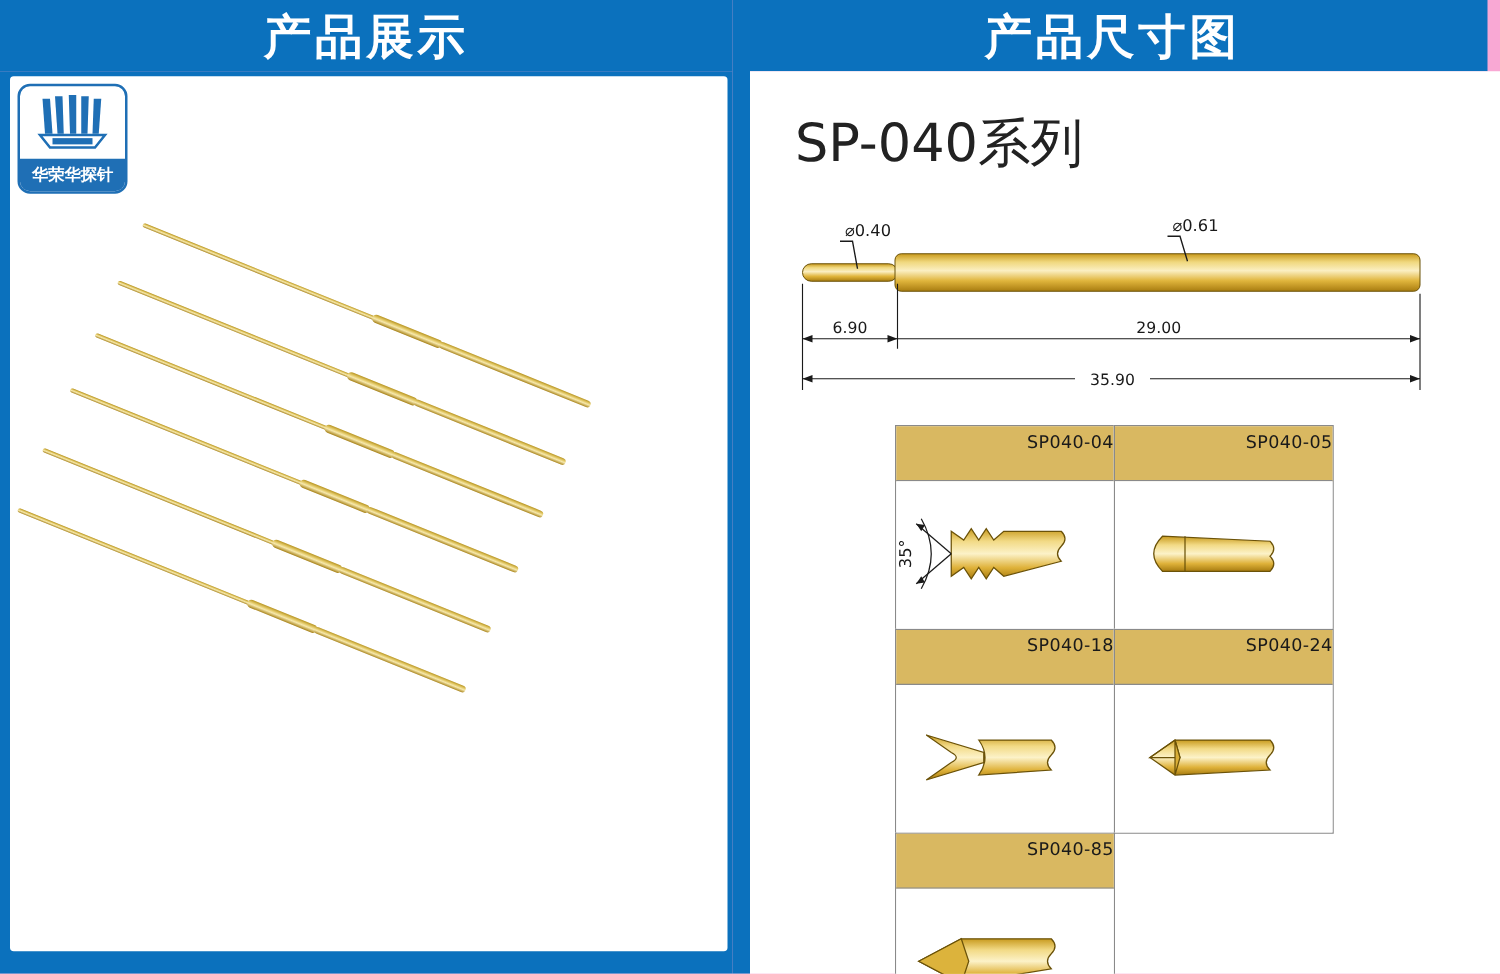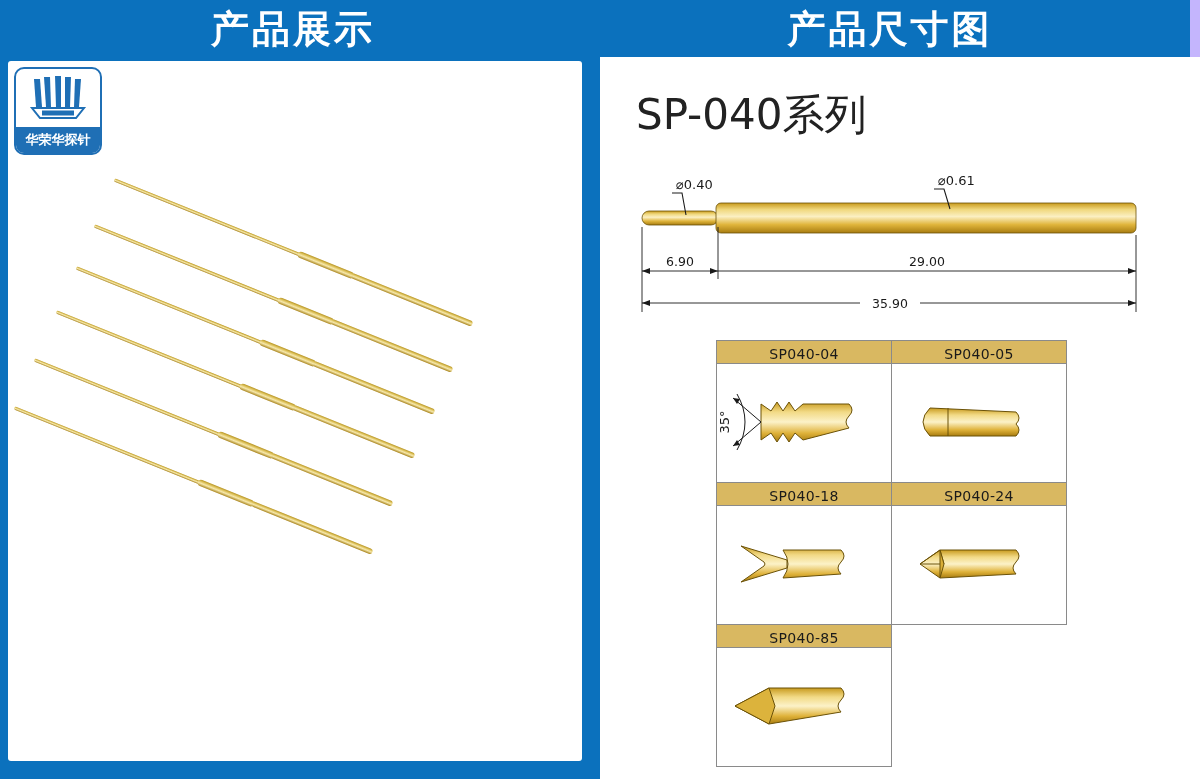--- a/index.html
+++ b/index.html
@@ -2,21 +2,21 @@
 <html><head>
 <meta charset="utf-8">
 <style>
   html,body{margin:0;padding:0;}
   body{
     width:1200px;height:779px;
     background:#ffffff;
     font-family:"Liberation Sans","DejaVu Sans",sans-serif;
     overflow:hidden;
   }
-  .page{position:relative;width:1200px;height:779px;background:#c4b5fd;}
+  .page{position:relative;width:1200px;height:779px;background:#f9a8d4;}
 
   
   .hdr{
     position:absolute;top:0;height:57px;
     background:#0b71bd;
     display:flex;align-items:center;justify-content:center;
   }
   .hdr-left{left:0;width:586px;}
   .hdr-right{left:590px;width:600px;align-items:center;}
   .hdr-title{
@@ -85,23 +85,23 @@
   .vcell{
     width:176px;box-sizing:border-box;
     border:1px solid #8a8a8a;
     background:#ffffff;
     margin-right:-1px;margin-bottom:-1px;
   }
   .vcell.empty{border:none;background:transparent;}
   .vcell-hd{
     background:#d9b861;
     border-bottom:1px solid #8a8a8a;
-    text-align:center;
+    text-align:right;
     font-size:14px;color:#1a1a1a;font-weight:400;
-    padding:5px 0 1px 0;
+    padding:5px 0 22px 0;
     letter-spacing:0.3px;
     font-family:"DejaVu Sans","Liberation Sans",sans-serif;
   }
   .vcell-body{
     height:118px;position:relative;background:#ffffff;
   }
   .vcell-body svg{position:absolute;left:0;top:0;}
 </style>
 </head>
 <body>

